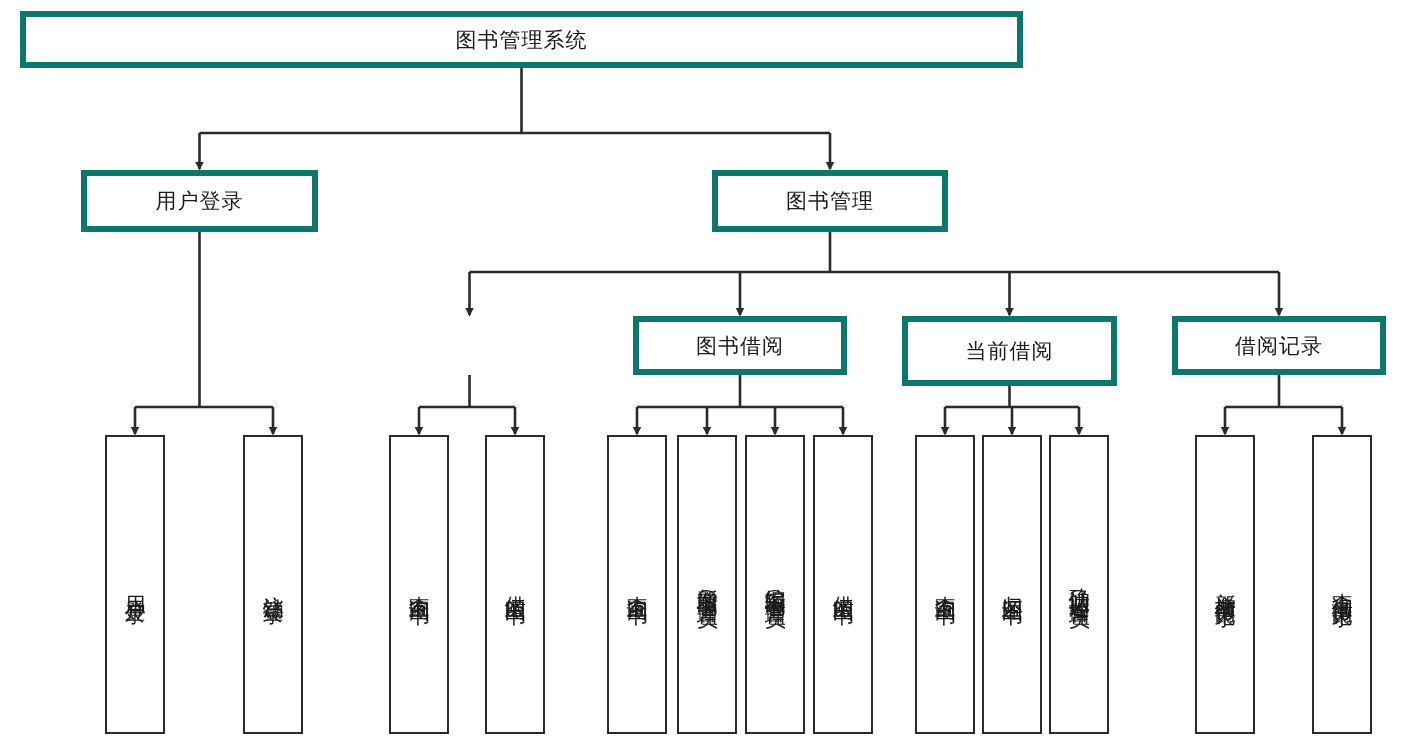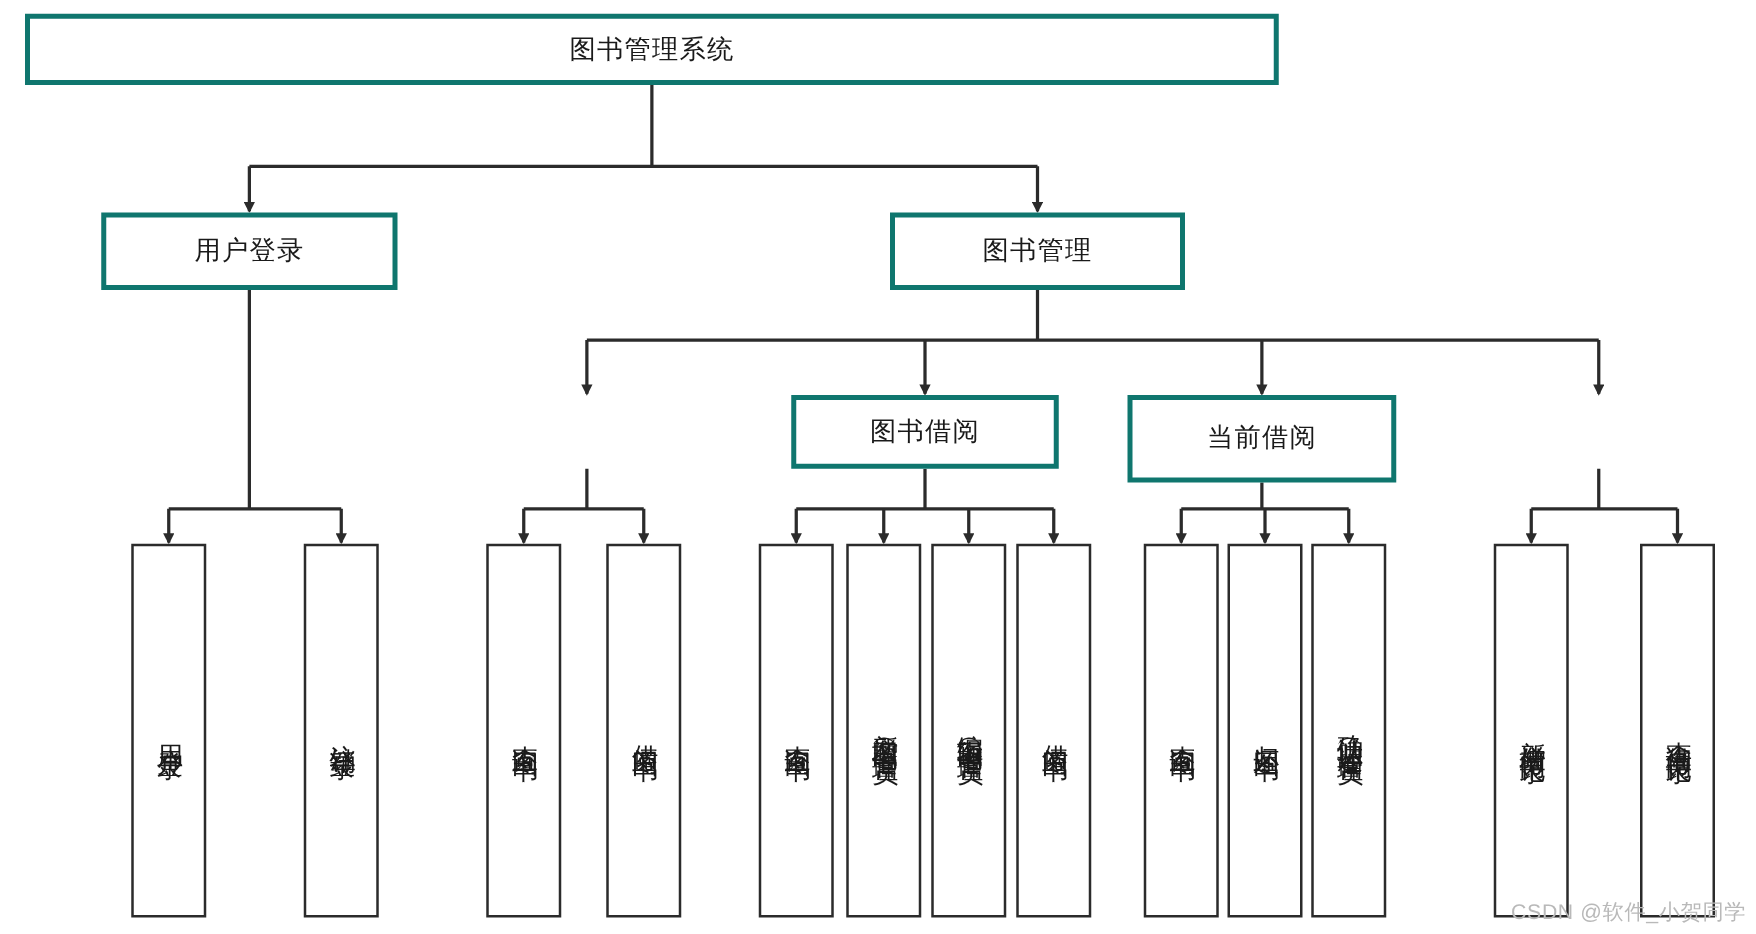--- a/index.html
+++ b/index.html
@@ -22,21 +22,21 @@
   svg#tree-svg {
     position: absolute;
     left: 0;
     top: 0;
     width: 1405px;
     height: 747px;
   }
   .node-box {
     position: absolute;
     box-sizing: border-box;
-    border: 4px solid #0f766e;
+    border: 6px solid #0f766e;
     background: #ffffff;
     display: flex;
     align-items: center;
     justify-content: center;
     color: #1a1a1a;
   }
   .node-label-h {
     font-size: 21px;
     line-height: 1.2;
     letter-spacing: 1px;
@@ -130,20 +130,23 @@
   <div class="node-box" style="left: 712px; top: 170px; width: 236px; height: 62px;">
     <span class="node-label-h">图书管理</span>
   </div>
 
   <div class="node-box" style="left: 633px; top: 316px; width: 214px; height: 59px;">
     <span class="node-label-h">图书借阅</span>
   </div>
   <div class="node-box" style="left: 902px; top: 316px; width: 215px; height: 70px;">
     <span class="node-label-h">当前借阅</span>
   </div>
+  <div class="node-box" style="left: 1172px; top: 316px; width: 214px; height: 59px;">
+    <span class="node-label-h">借阅记录</span>
+  </div>
 
   <div id="leaf-layer">
       <div class="leaf-box" style="left: 105px; top: 435px; width: 60px; height: 299px;">
         <span class="node-label-v">用户登录</span>
       </div>
       <div class="leaf-box" style="left: 243px; top: 435px; width: 60px; height: 299px;">
         <span class="node-label-v">注销登录</span>
       </div>
       <div class="leaf-box" style="left: 389px; top: 435px; width: 60px; height: 299px;">
         <span class="node-label-v">查询图书</span>
@@ -173,14 +176,13 @@
         <span class="node-label-v">确认归还（管理员）</span>
       </div>
       <div class="leaf-box" style="left: 1195px; top: 435px; width: 60px; height: 299px;">
         <span class="node-label-v">新增借阅记录</span>
       </div>
       <div class="leaf-box" style="left: 1312px; top: 435px; width: 60px; height: 299px;">
         <span class="node-label-v">查询借阅记录</span>
       </div>
     </div>
 
-  <div id="watermark">CSDN @软件_小贺同学</div>
 </div>
 
 </body></html>

